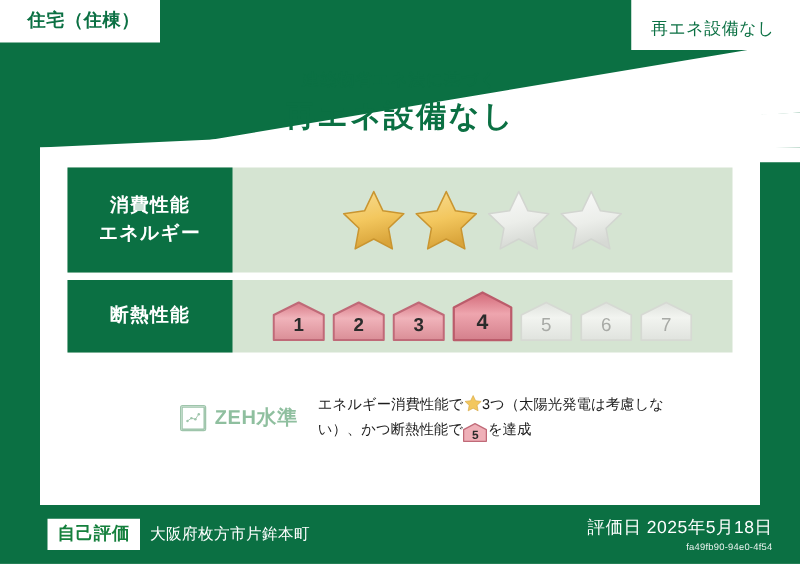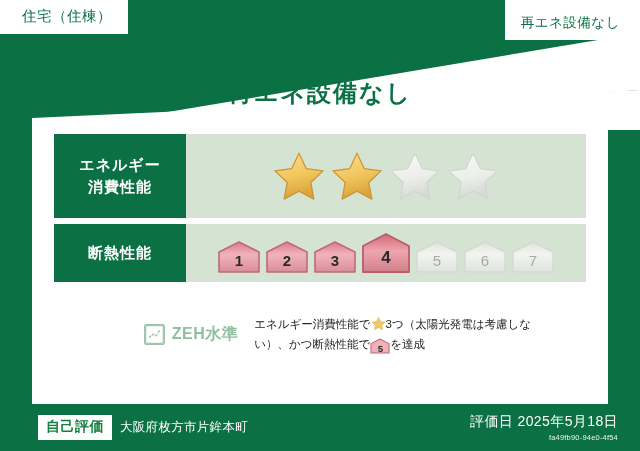--- a/index.html
+++ b/index.html
@@ -23,21 +23,21 @@
     pointer-events: none;
   }
 
   
   .corner-tag-left {
     position: absolute;
     left: 0; top: 0;
     background: #ffffff;
     padding: 7px 16px 8px 22px;
     font-size: 14.5px;
-    font-weight: normal;
+    font-weight: bold;
     color: #0b7043;
     letter-spacing: 0.5px;
     z-index: 6;
   }
   .corner-tag-right {
     position: absolute;
     right: 0; top: 0;
     background: #ffffff;
     padding: 14px 20px 8px 16px;
     font-size: 13.5px;
@@ -242,22 +242,22 @@
   <div class="title-block">
     <div class="title-sub">建築物省エネ法に基づく</div>
     <div class="title-main">再エネ設備なし</div>
   </div>
 
   <div class="card">
     <div class="rows">
 
       <div class="rating-row row-energy">
         <div class="row-label">
+          <span class="lbl-line">消費性能</span>
           <span class="lbl-line">エネルギー</span>
-          <span class="lbl-line">消費性能</span>
         </div>
         <div class="row-value">
           <div class="stars">
 
             <svg class="star-wrap" viewBox="0 0 64 64">
               <defs>
                 <linearGradient id="gOn1" x1="0" y1="0" x2="0.25" y2="1">
                   <stop offset="0%" stop-color="#f7dc93"></stop>
                     <stop offset="55%" stop-color="#f3c75e"></stop>
                     <stop offset="100%" stop-color="#d9a43a"></stop>

